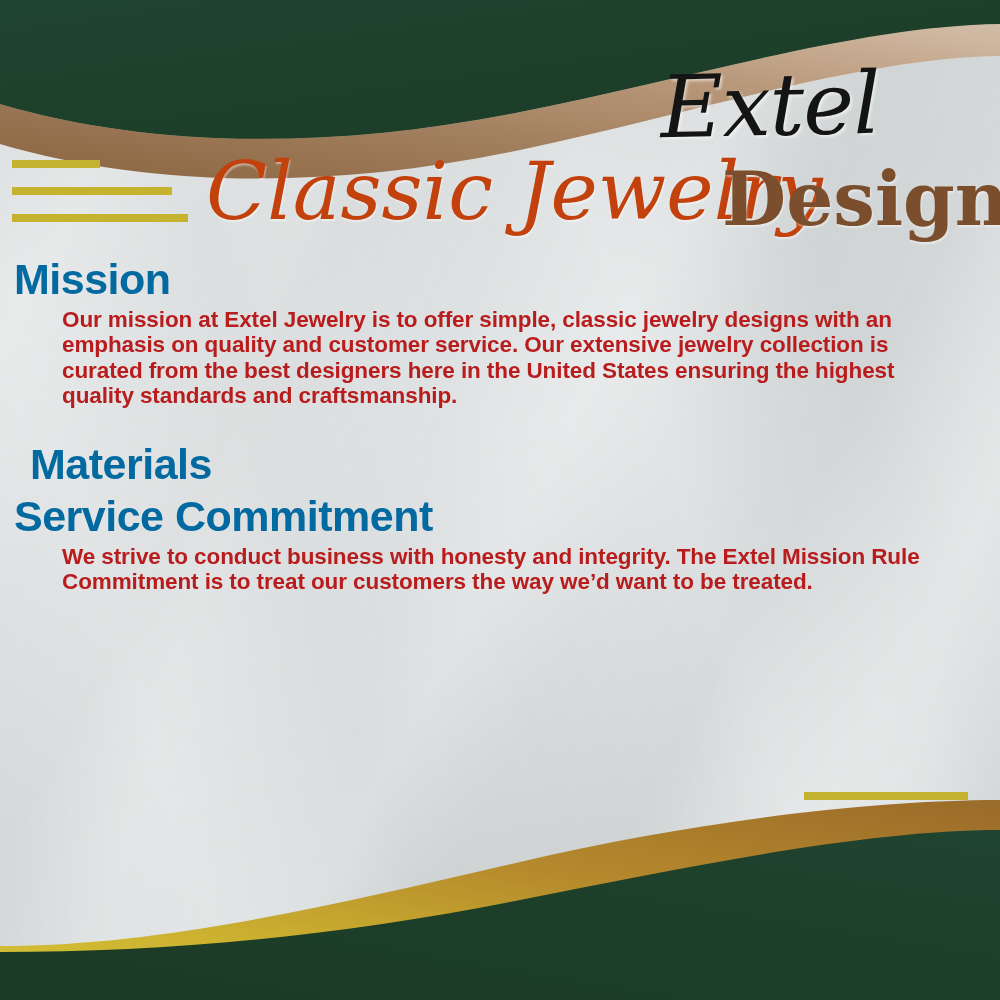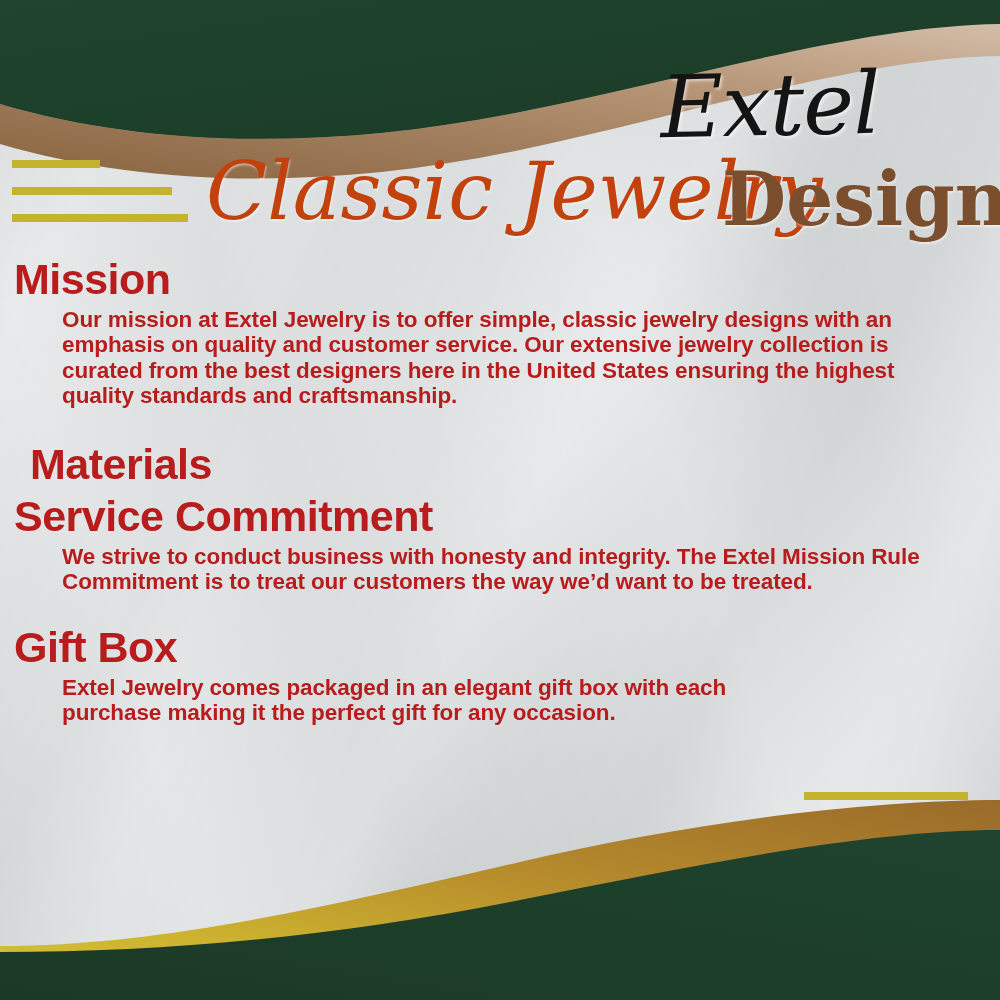--- a/index.html
+++ b/index.html
@@ -136,21 +136,21 @@
     top: 255px;
     width: 1000px;
   }
   .section { position: relative; }
   .section-heading {
     margin: 0 0 4px 14px;
     font-family: "Liberation Sans", sans-serif;
     font-weight: bold;
     font-size: 43px;
     line-height: 1.12;
-    color: #b91c1c;
+    color: #0369a1;
     letter-spacing: -0.5px;
   }
   .section-body {
     margin: 0 34px 0 62px;
     font-family: "Liberation Sans", sans-serif;
     font-weight: bold;
     font-size: 22.5px;
     line-height: 1.12;
     color: #b91c1c;
     letter-spacing: -0.1px;
@@ -218,24 +218,20 @@
 
     <div class="section sec-materials">
       <h2 class="section-heading">Materials</h2>
     </div>
 
     <div class="section sec-service">
       <h2 class="section-heading">Service Commitment</h2>
       <p class="section-body">We strive to conduct business with honesty and integrity. The Extel Mission Rule Commitment is to treat our customers the way we’d want to be treated.</p>
     </div>
 
-    <div class="section sec-giftbox">
-      <h2 class="section-heading">Gift Box</h2>
-      <p class="section-body">Extel Jewelry comes packaged in an elegant gift box with each purchase making it the perfect gift for any occasion.</p>
-    </div>
 
   </div>
 
   <svg class="wave-bottom" viewBox="0 0 1000 200" preserveAspectRatio="none">
     <defs>
       <linearGradient id="goldGrad" x1="0" y1="1" x2="1" y2="0">
         <stop offset="0%" stop-color="#d9c63a"></stop>
         <stop offset="28%" stop-color="#cbb02f"></stop>
         <stop offset="60%" stop-color="#b5892c"></stop>
         <stop offset="100%" stop-color="#9a6b2a"></stop>

